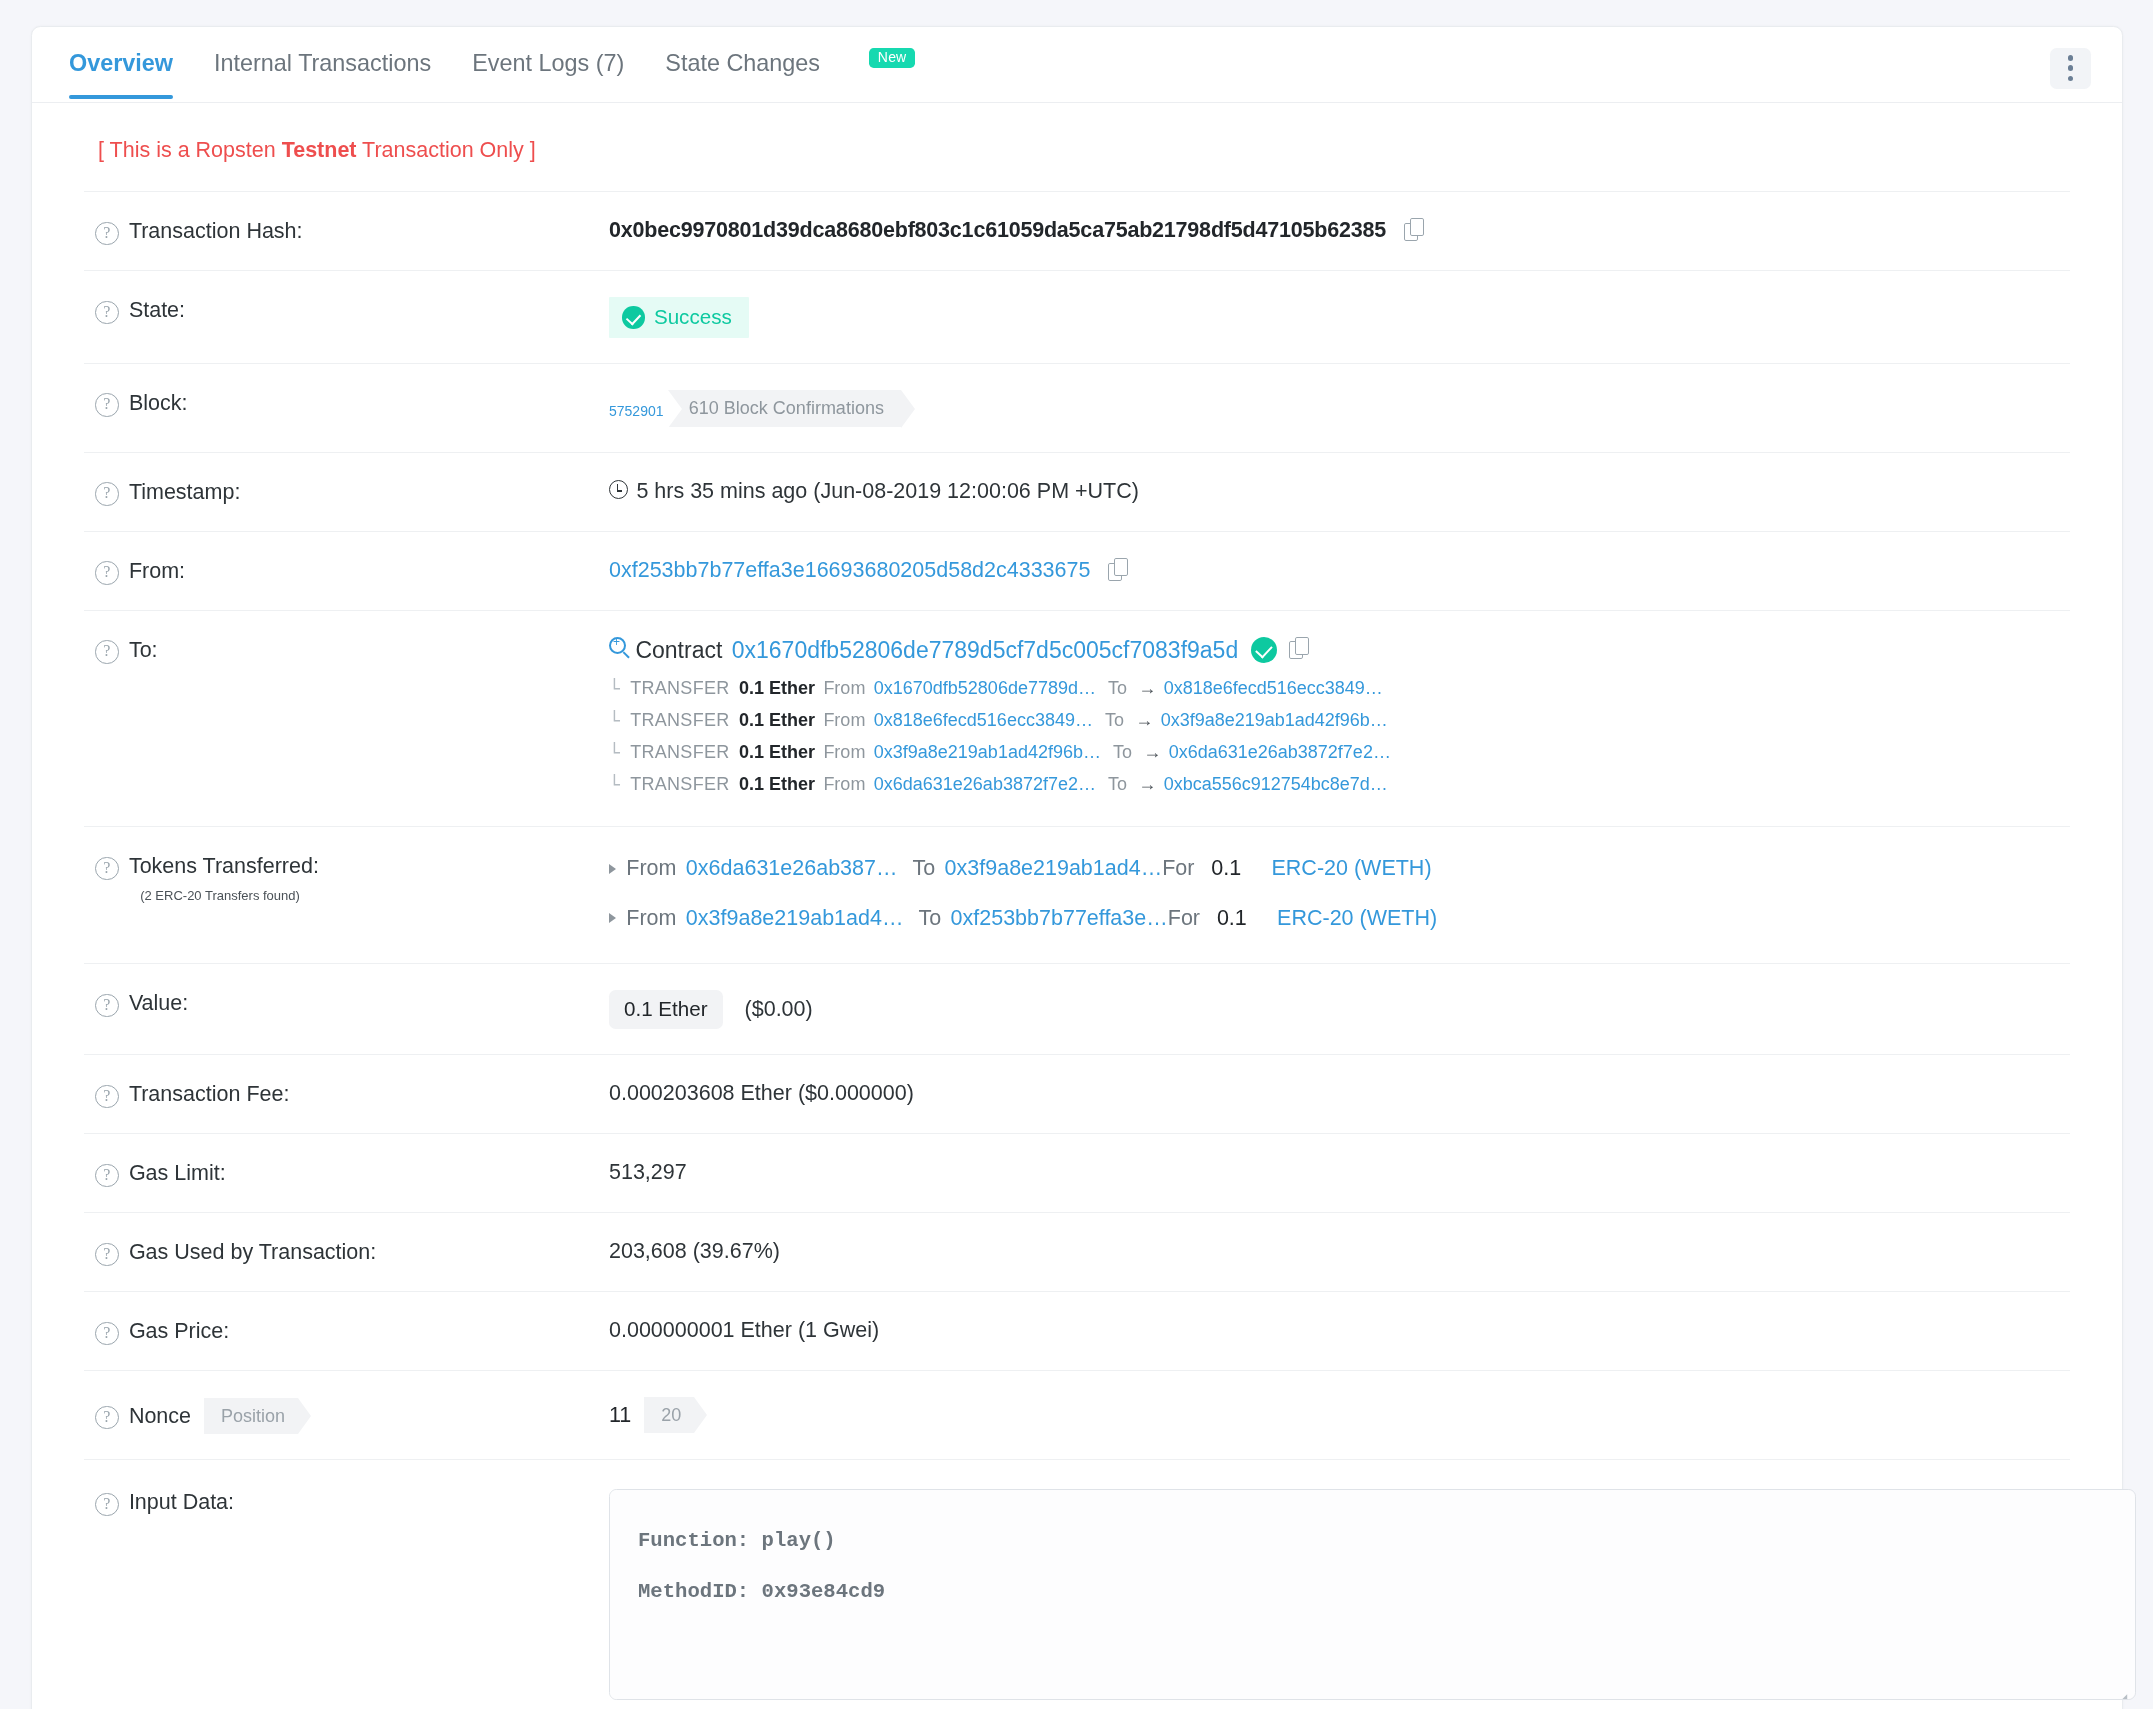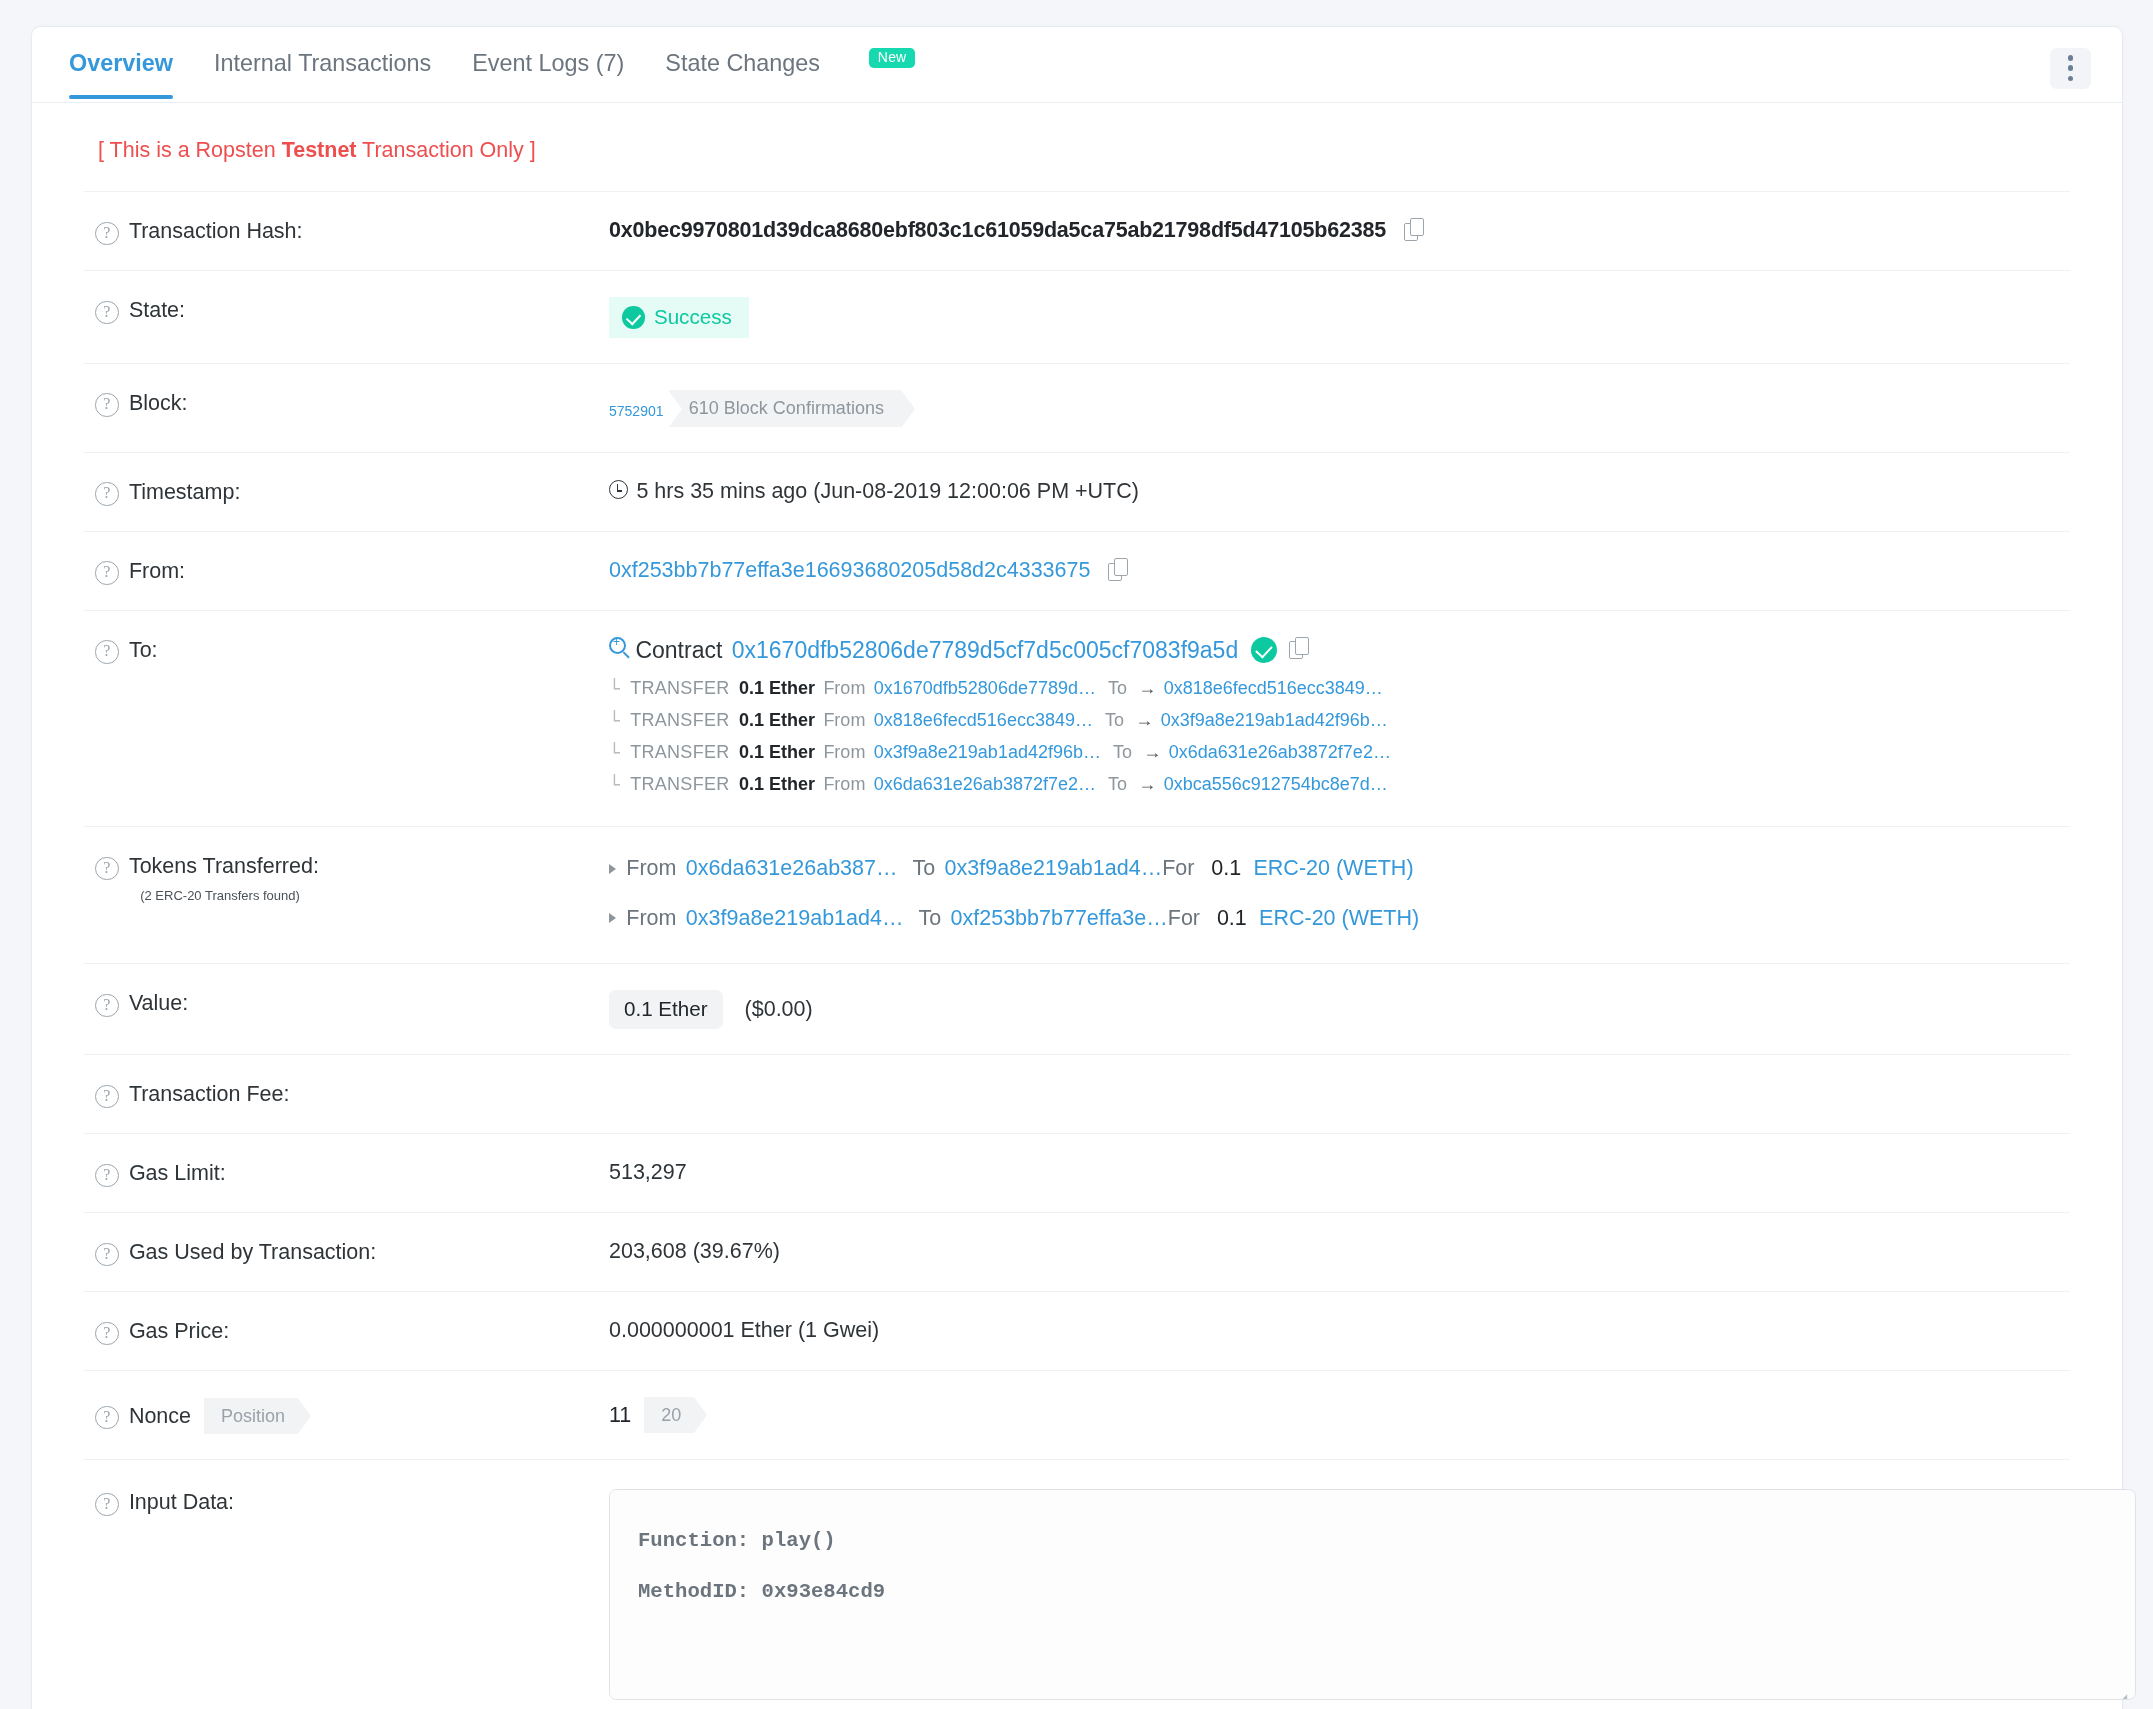--- a/index.html
+++ b/index.html
@@ -347,21 +347,21 @@
     border-top: 5.6px solid transparent;
     border-bottom: 5.6px solid transparent;
     border-left: 7.5px solid #8e969d;
     margin-right: 10.3px;
     cursor: pointer;
     flex: 0 0 auto;
   }
   .tk-lbl { color: #6c757d; margin-right: 9.4px; }
   .tk-addr { color: #3498db; cursor: pointer; }
   .tk-amt { color: #22262a; margin: 0 10.3px 0 7.5px; }
-  .tk-token { color: #3498db; cursor: pointer; margin-left: 2px; }
+  .tk-token { color: #3498db; cursor: pointer; margin-left: 20px; }
   
   .pill {
     display: inline-block;
     background: #f2f3f5;
     border-radius: 6.6px;
     padding: 7.5px 15px;
     font-size: 20.6px;
     color: #22262a;
   }
   .usd { color: #2e3438; margin-left: 16px; font-size: 21.5px; }
@@ -603,20 +603,21 @@
           <span class="pill">0.1 Ether</span>
           <span class="usd">($0.00)</span>
         </div>
       </div>
 
       <div class="row">
         <div class="lbl">
           <span class="qmark">?</span>
           <span>Transaction Fee:</span>
         </div>
+        <div class="val">0.000203608 Ether ($0.000000)</div>
       </div>
 
       <div class="row">
         <div class="lbl">
           <span class="qmark">?</span>
           <span>Gas Limit:</span>
         </div>
         <div class="val">513,297</div>
       </div>
 

